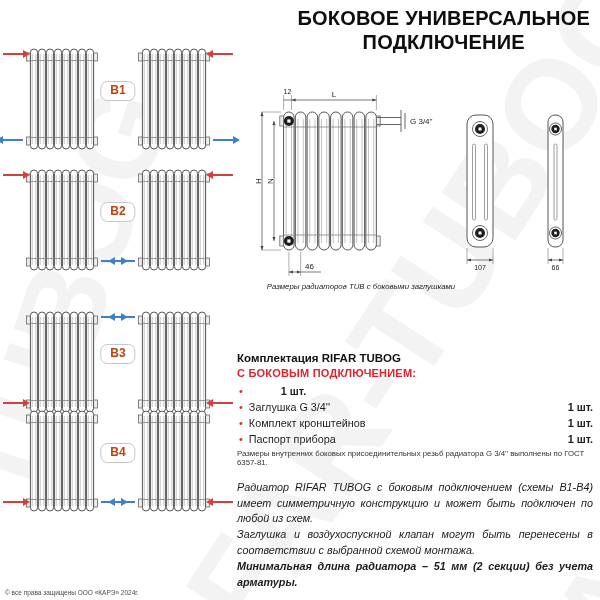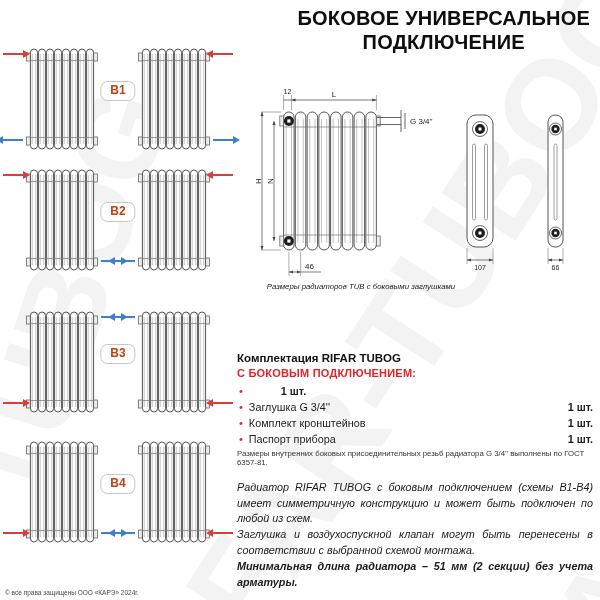--- a/index.html
+++ b/index.html
@@ -21,21 +21,21 @@
   .content { position:absolute; inset:0; z-index:1; }
 
   
   .title {
     position:absolute; top:6px; right:10px; text-align:center;
     font-size:20px; font-weight:800; line-height:1.2; color:#0e0e0e; letter-spacing:.2px;
   }
 
   
   .scheme { position:absolute; left:0; width:236px; height:110px; }
-  .scheme-b1 { top:45px; } .scheme-b2 { top:166px; } .scheme-b3 { top:308px; } .scheme-b4 { top:438px; }
+  .scheme-b1 { top:45px; } .scheme-b2 { top:166px; } .scheme-b3 { top:308px; } .scheme-b4 { top:407px; }
   .rad { position:absolute; top:2px; width:72px; height:104px; }
   .rad-left { left:26px; } .rad-right { right:26px; }
   .label-box {
     position:absolute; left:50%; top:36px; transform:translateX(-50%);
     background:#fff; border:1.5px solid #c7c7c7; border-radius:7px;
     padding:1px 9px 3px 9px; font-size:12px; font-weight:800; color:#c2410c;
   }
   .arrow { position:absolute; width:20px; height:2.4px; z-index:2; }
   .arrow.red  { background:#d6403a; color:#d6403a; }
   .arrow.blue { background:#3f7fd0; color:#3f7fd0; }

